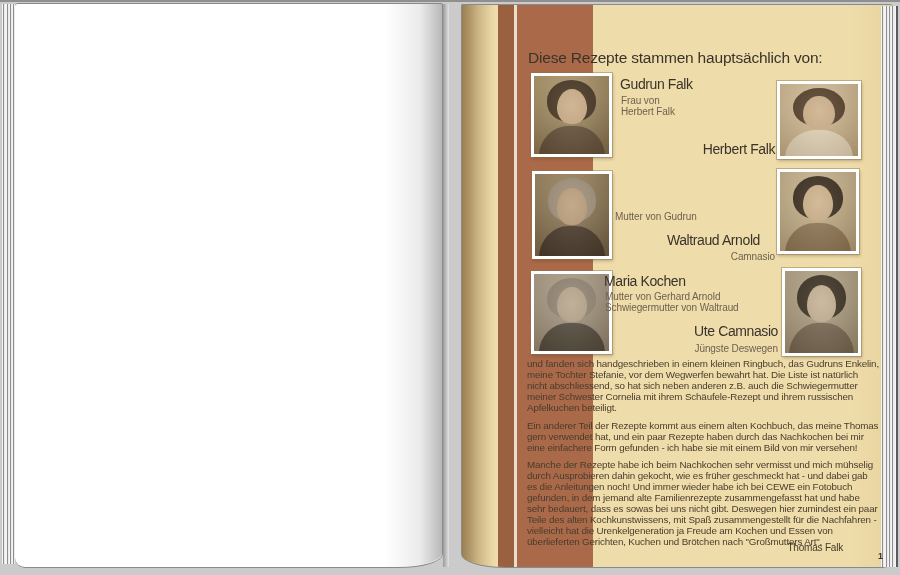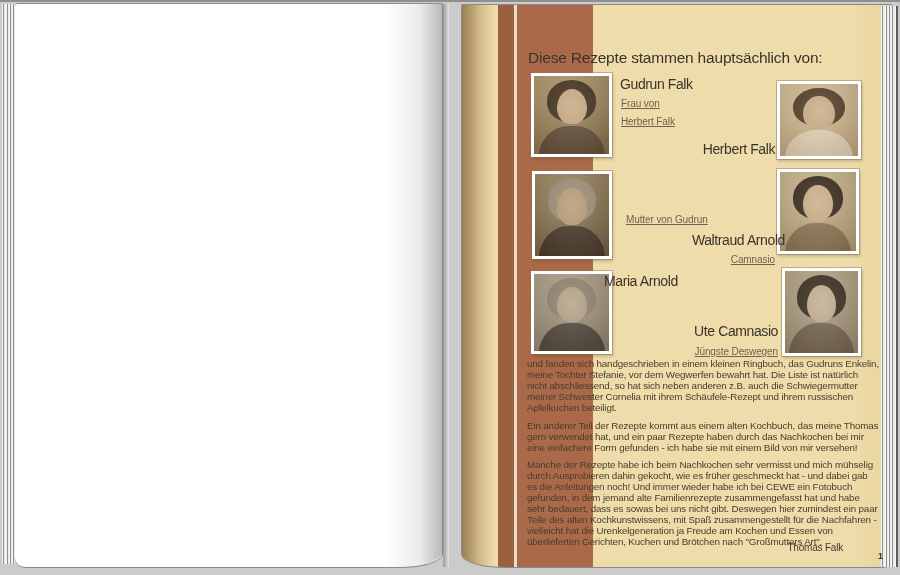--- a/index.html
+++ b/index.html
@@ -47,21 +47,21 @@
     background:linear-gradient(160deg,var(--bg,#c0ad87) 0%,var(--bg2,#8f7c5c) 100%);}
   .pimg .hair{position:absolute;left:17%;top:5%;width:66%;height:54%;border-radius:50% 50% 46% 46%;background:var(--hair,#33271a);}
   .pimg .face{position:absolute;left:30%;top:17%;width:40%;height:45%;background:var(--skin,#c6a985);
     border-radius:50% 50% 46% 46% / 55% 55% 45% 45%;}
   .pimg .torso{position:absolute;left:6%;top:64%;width:88%;height:46%;background:var(--body,#6b5a45);
     border-radius:45% 45% 0 0 / 85% 85% 0 0;}
   .pimg::after{content:'';position:absolute;inset:0;
     background:radial-gradient(ellipse at 50% 38%,rgba(255,242,214,.18) 0%,rgba(64,40,12,.22) 100%);}
 
   .pname{font-size:14px;letter-spacing:-.4px;color:var(--c-text,#3a332b);line-height:19px;white-space:pre-line;z-index:2;}
-  .prole{font-size:10px;line-height:18px;letter-spacing:-.1px;color:var(--c-text-muted,#6f6150);white-space:pre-line;z-index:2;text-decoration:underline;}
+  .prole{font-size:10px;line-height:11px;letter-spacing:-.1px;color:var(--c-text-muted,#6f6150);white-space:pre-line;z-index:2;}
   .r{text-align:right;}
 
   .paras{left:65px;top:353px;width:376px;font-size:9.8px;line-height:11px;letter-spacing:-.15px;color:#493c2d;}
   .paras p{margin:0 0 6.5px 0;white-space:pre-line;}
   .signature{right:50px;top:537px;font-size:10px;letter-spacing:-.2px;color:#46392b;white-space:nowrap;}
   .pageno{right:10px;top:546px;font-size:9px;font-weight:bold;color:#3a302a;}
 </style>
 </head>
 <body>
 
@@ -99,40 +99,42 @@
     </div>
     <div class="rp pname r" style="right:118px;top:135px">Herbert Falk</div>
 
     <div class="rp photo" style="left:70px;top:166px;width:80px;height:88px">
       <div class="pimg" style="--bg:#9d8a68;--bg2:#6b5a42;--hair:#9a8d7c;--skin:#b59a7a;--body:#3f332a">
           <div class="hair"></div>
           <div class="face"></div>
           <div class="torso"></div>
         </div>
     </div>
-    <div class="rp prole" style="left:164px;top:206px">Mutter von Gudrun</div>
+    <div class="rp prole" style="left:153px;top:206px">Mutter von Gudrun</div>
 
     <div class="rp photo" style="left:315px;top:164px;width:82px;height:85px">
       <div class="pimg" style="--bg:#cdbb99;--bg2:#b3a07c;--hair:#2e241a;--skin:#c9ae8c;--body:#8a7355">
           <div class="hair"></div>
           <div class="face"></div>
           <div class="torso"></div>
         </div>
     </div>
-    <div class="rp pname r" style="right:108px;top:226px">Waltraud Arnold</div>
+    <div class="rp pname r" style="right:133px;top:226px">Waltraud Arnold</div>
     <div class="rp prole r" style="right:118px;top:246px">Camnasio</div>
 
     <div class="rp photo" style="left:69px;top:266px;width:81px;height:83px">
       <div class="pimg" style="--bg:#b0a694;--bg2:#8a8070;--hair:#8c8274;--skin:#b3a28c;--body:#4a443c">
           <div class="hair"></div>
           <div class="face"></div>
           <div class="torso"></div>
         </div>
     </div>
-    <div class="rp pname" style="left:142px;top:267px">Maria Arnold</div>
+    <div class="rp pname" style="left:142px;top:267px">Maria Kochen</div>
+    <div class="rp prole" style="left:143px;top:286px">Mutter von Gerhard Arnold
+Schwiegermutter von Waltraud</div>
 
     <div class="rp photo" style="left:320px;top:263px;width:79px;height:88px">
       <div class="pimg" style="--bg:#b8ab92;--bg2:#978b74;--hair:#2f281f;--skin:#bfae94;--body:#6e6250">
           <div class="hair"></div>
           <div class="face"></div>
           <div class="torso"></div>
         </div>
     </div>
     <div class="rp pname r" style="right:115px;top:317px">Ute Camnasio</div>
     <div class="rp prole r" style="right:115px;top:338px">Jüngste Deswegen</div>

